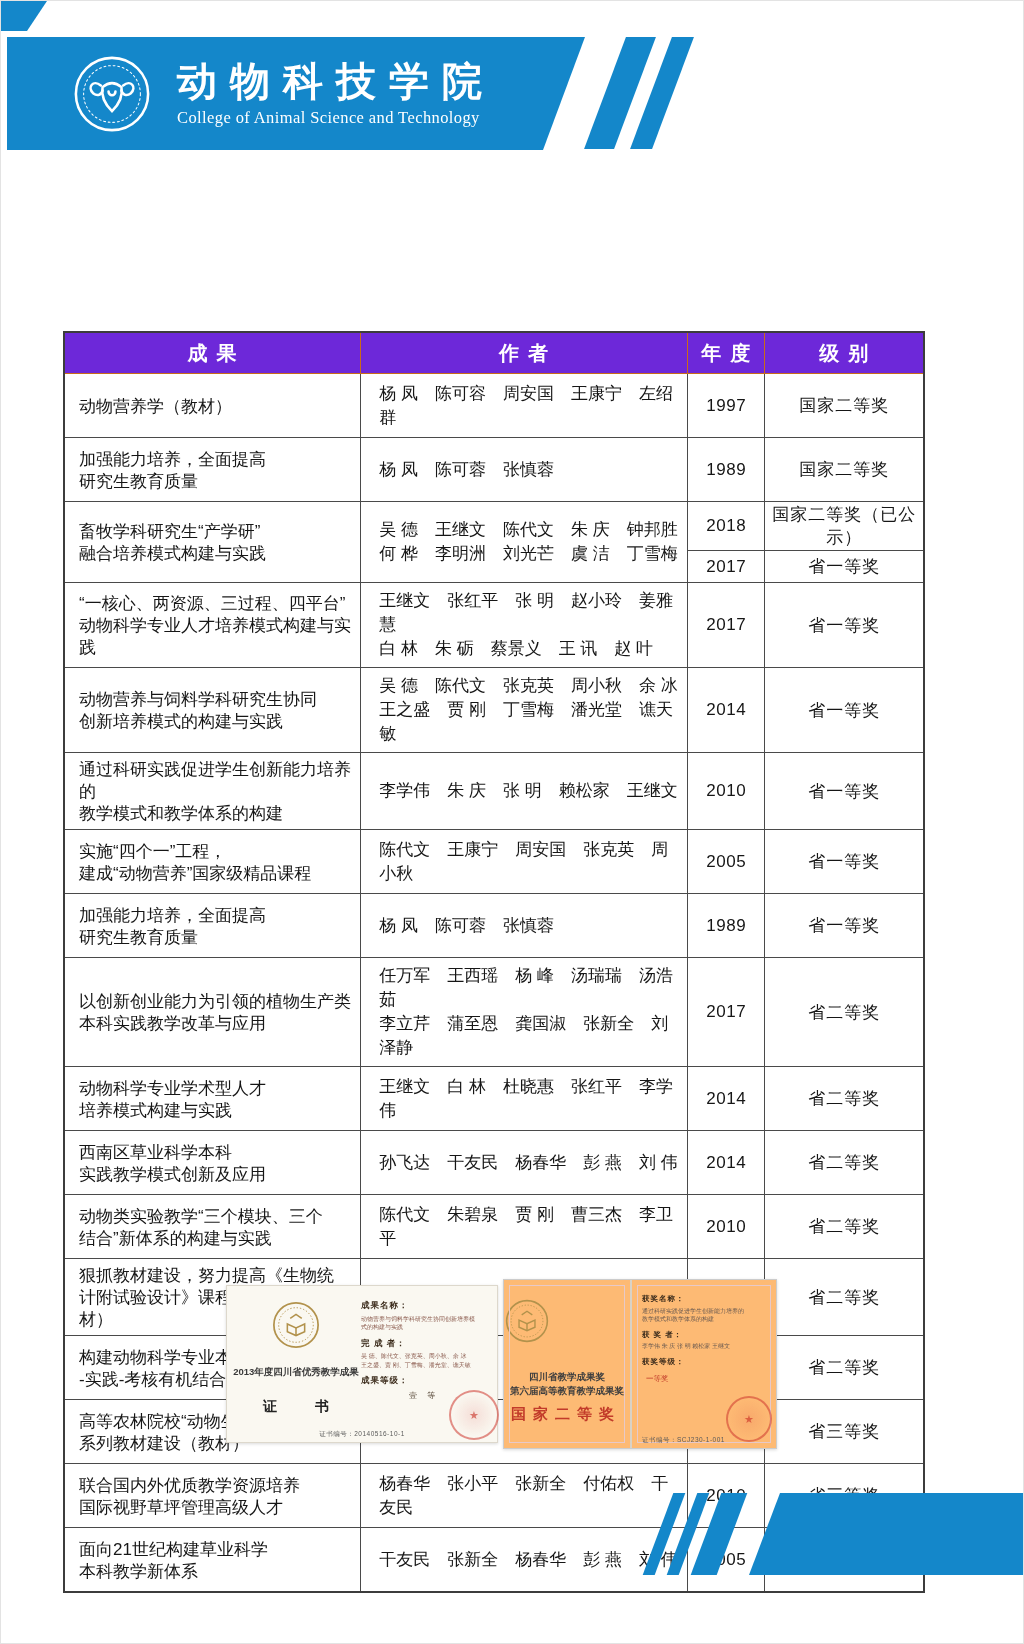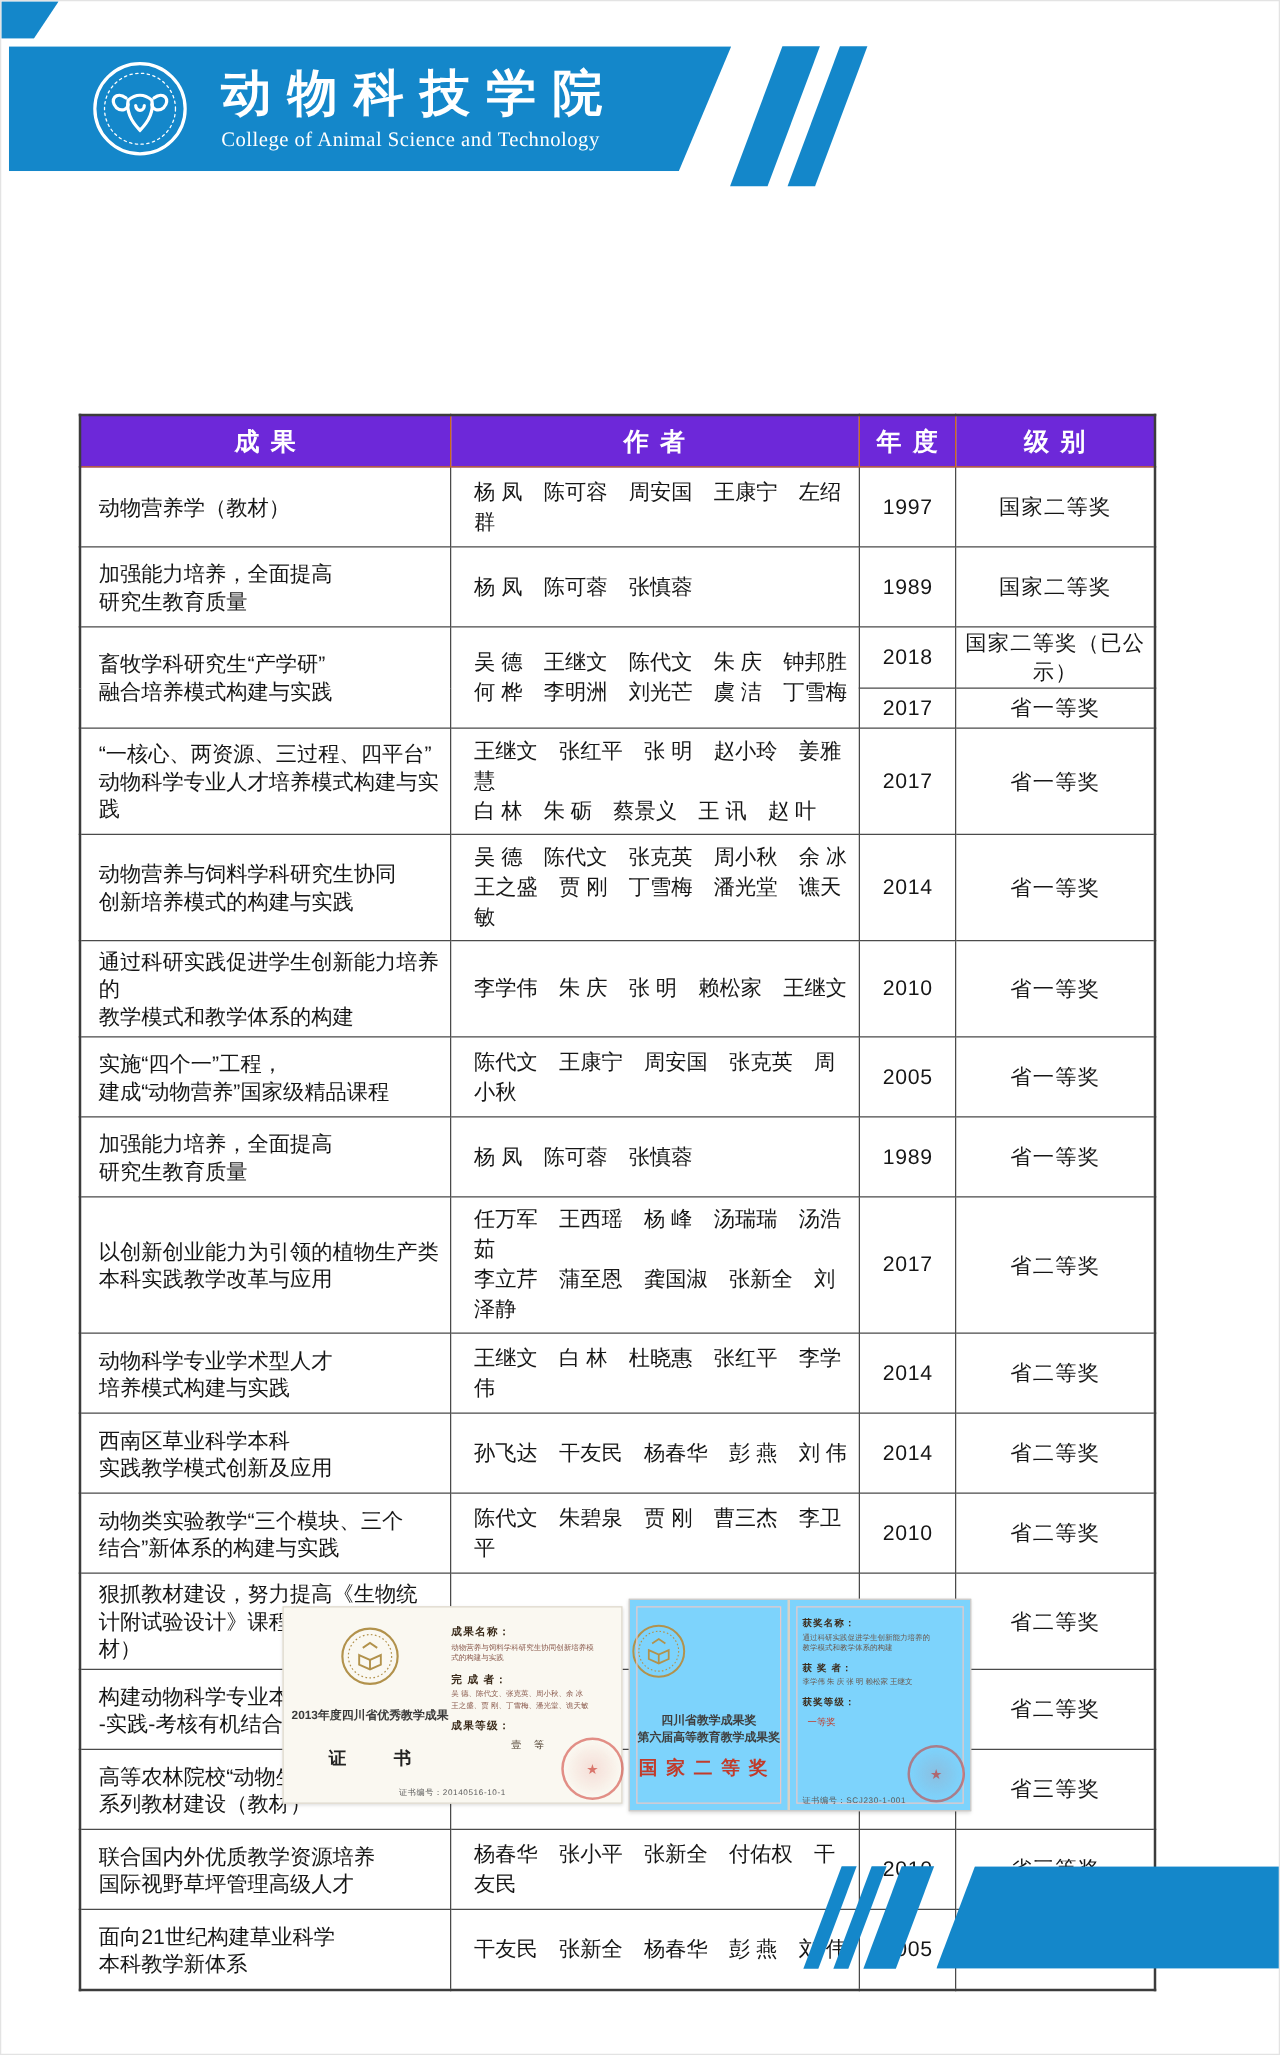--- a/index.html
+++ b/index.html
@@ -1,21 +1,21 @@
 <!DOCTYPE html>
 <html><head>
 <meta charset="utf-8">
 <style>
   html,body{margin:0;padding:0;background:#fff;}
   .page{position:relative;width:1024px;height:1644px;background:#ffffff;overflow:hidden;
         font-family:"Liberation Sans","DejaVu Sans",sans-serif;box-sizing:border-box;border:1px solid #e3e3e3;}
   
   .corner-tl{position:absolute;top:0;left:0;width:46px;height:30px;background:#1487CA;
              clip-path:polygon(0 0,100% 0,calc(100% - 20px) 100%,0 100%);}
-  .banner{position:absolute;left:6px;top:36px;width:578px;height:100px;background:#1487CA;
+  .banner{position:absolute;left:6px;top:36px;width:578px;height:113px;background:#1487CA;
           clip-path:polygon(0 0,100% 0,calc(100% - 42px) 100%,0 100%);
           display:flex;align-items:center;}
   .logo-wrap{margin-left:62px;width:86px;height:86px;flex:0 0 auto;}
   .banner-text{margin-left:22px;color:#fff;}
   .banner-text .cn{font-size:40px;font-weight:700;letter-spacing:13px;line-height:44px;white-space:nowrap;}
   .banner-text .en{font-size:16.5px;letter-spacing:.4px;margin-top:5px;font-family:"Liberation Serif","DejaVu Serif",serif;white-space:nowrap;}
   .stripe{position:absolute;top:36px;height:112px;background:#1487CA;transform:skewX(-20.5deg);}
   .stripe.s1{left:604px;width:30px;}
   .stripe.s2{left:650px;width:22px;}
   
@@ -45,21 +45,21 @@
   .f-label{font-size:8.5px;font-weight:700;color:#3b2b1b;letter-spacing:1px;}
   .f-lines{font-size:6px;color:#8a5a4d;line-height:8.5px;margin-top:2.5px;}
   .field.center .f-lines{text-align:center;font-size:8px;color:#4a3a2a;letter-spacing:4px;margin-top:5px;}
   .field.accent .f-lines{color:#C23B2A;font-size:7.5px;display:inline;margin-left:4px;}
   .seal{position:absolute;width:46px;height:46px;border-radius:50%;border:2px solid rgba(205,55,45,.55);
         background:radial-gradient(rgba(220,70,60,.14),rgba(220,70,60,0) 70%);
         display:flex;align-items:center;justify-content:center;color:rgba(200,45,35,.6);font-size:11px;}
   .cert-left .seal{right:-2px;bottom:2px;}
   .cert-no{position:absolute;bottom:3px;left:0;right:0;text-align:center;font-size:6.5px;color:#5a5a5a;letter-spacing:.5px;}
   .cert-right{left:502px;top:1278px;width:272px;height:168px;display:flex;gap:2px;background:#d9d2c6;padding:0;border:1px solid #ccc;}
-  .page-half{flex:1;background:#7dd3fc;position:relative;}
+  .page-half{flex:1;background:#fdba74;position:relative;}
   .page-half::before{content:"";position:absolute;inset:5px;border:1px solid #e7c9c9;pointer-events:none;}
   .pr-left{display:flex;flex-direction:column;}
   .pr-left .emblem{margin-top:18px;}
   .pr-titles{font-size:9.5px;font-weight:700;color:#3f3f3f;text-align:center;line-height:14px;margin-top:26px;white-space:nowrap;}
   .pr-cert{font-size:15px;font-weight:700;color:#C23B2A;letter-spacing:7px;padding-left:7px;margin-top:7px;}
   .pr-right{padding:14px 8px 0 10px;box-sizing:border-box;}
   .pr-right .f-label{font-size:7.5px;}
   .pr-right .f-lines{font-size:6px;color:#6a5a50;}
   .cert-right .seal{right:4px;bottom:6px;width:42px;height:42px;}
   .cert-right .cert-no{text-align:left;left:10px;}

